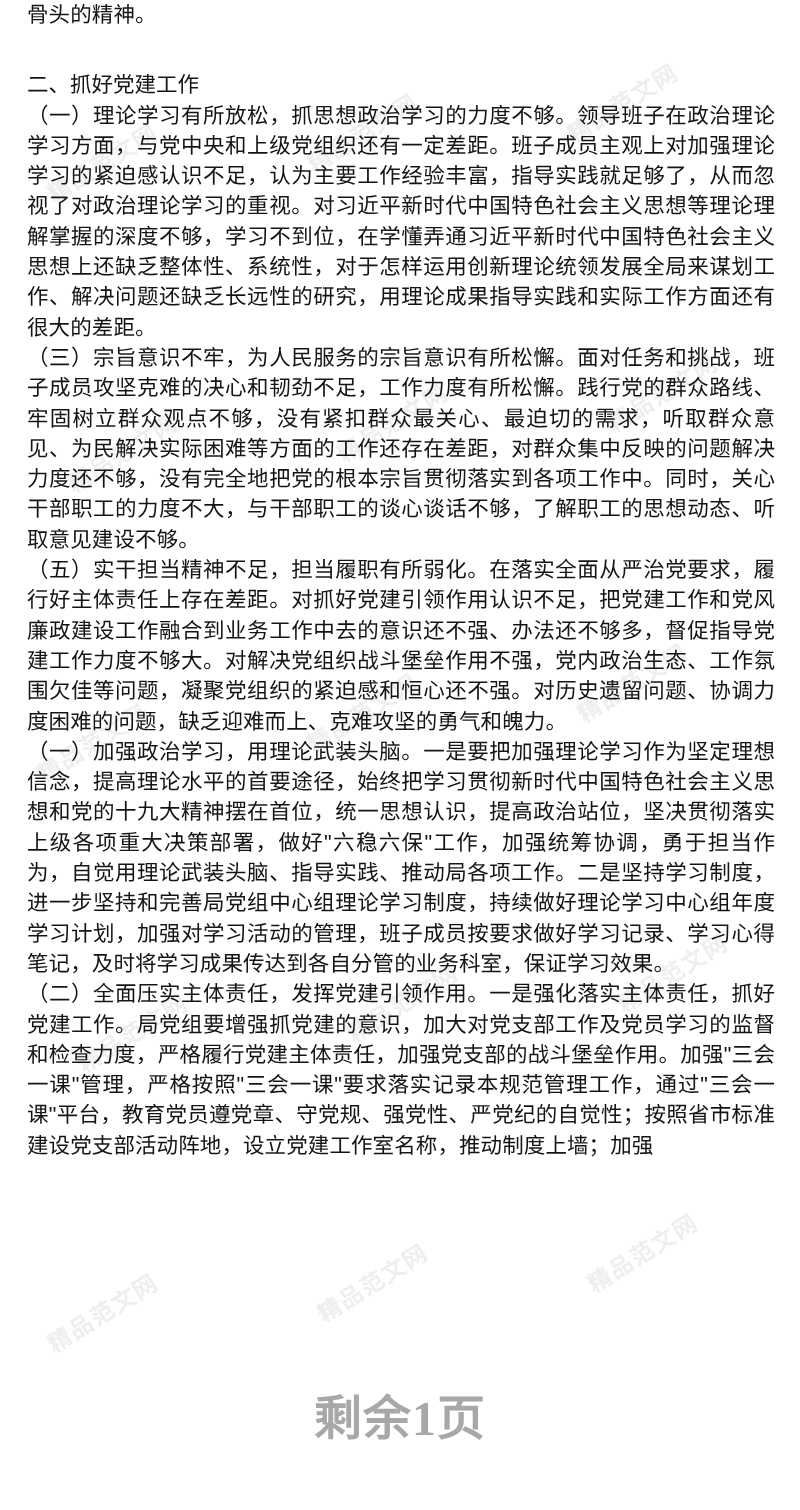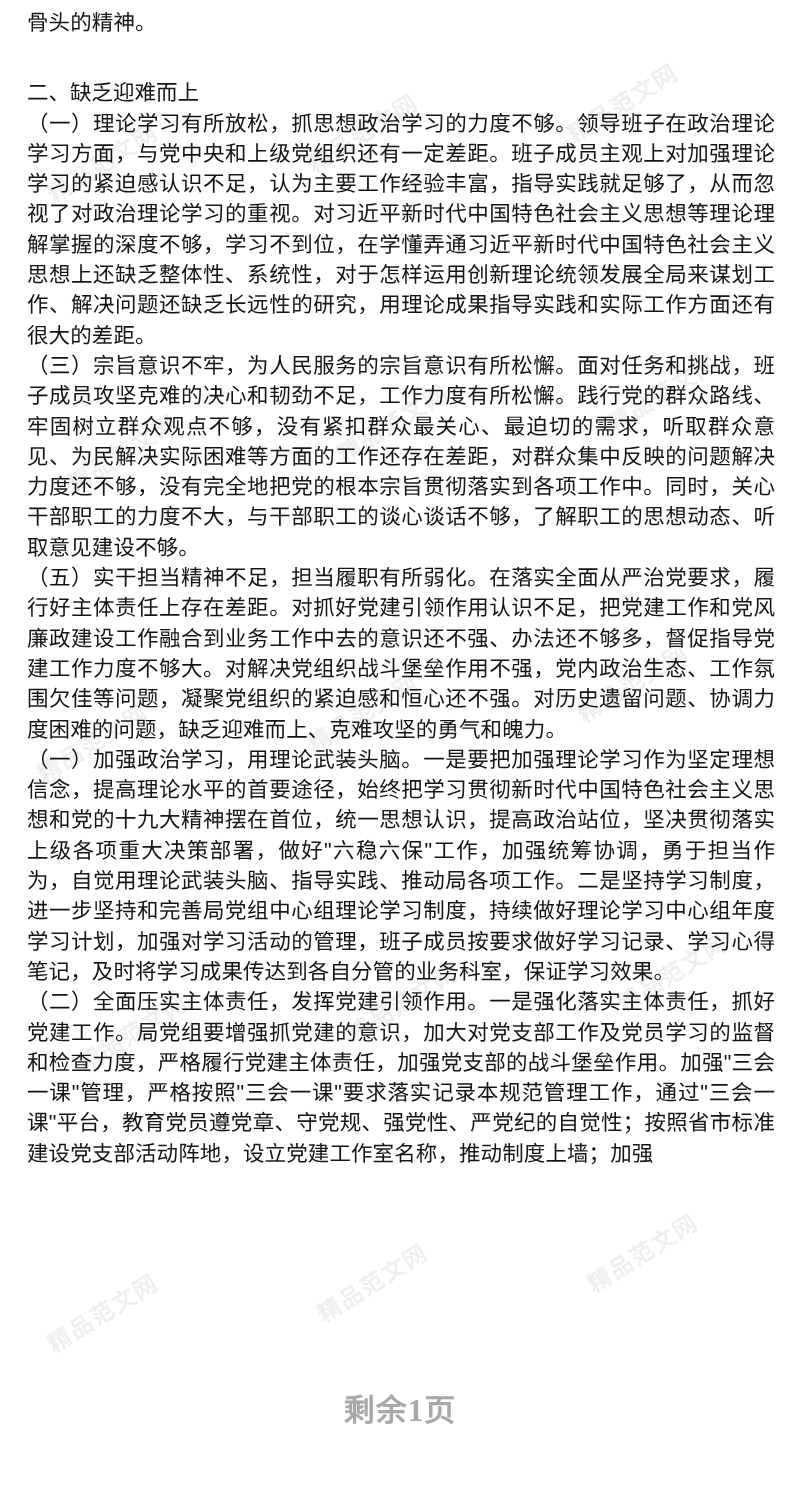--- a/index.html
+++ b/index.html
@@ -63,21 +63,21 @@
     text-justify: inter-character;
     letter-spacing: 0.1px;
     margin: 0;
     color: #141414;
     word-break: break-all;
   }
 
   
   .carryover {
     margin: 0;
-    padding-top: 8px;
+    padding-top: 0;
   }
 
   .spacer-gap {
     height: 40px;
   }
 
   .heading {
     font-size: 21.5px;
     line-height: 30.3px;
     margin: 0;
@@ -98,21 +98,21 @@
     right: 0;
     top: 1395px;
     z-index: 3;
     display: flex;
     justify-content: center;
     align-items: center;
     gap: 34px;
   }
   .footer-text {
     font-family: "Liberation Serif", "DejaVu Serif", serif;
-    font-size: 31px;
+    font-size: 48px;
     font-weight: 700;
     color: #a8a8a8;
     letter-spacing: 1px;
     line-height: 1;
     white-space: nowrap;
   }
 </style>
 </head>
 <body>
 
@@ -135,21 +135,21 @@
     <div class="wm" style="left:310px; top:1300px;">精品范文网</div>
     <div class="wm" style="left:580px; top:1270px;">精品范文网</div>
   </div>
 
   <div class="content">
 
     <p class="line-block carryover">骨头的精神。</p>
 
     <div class="spacer-gap"></div>
 
-    <p class="heading">二、缺乏迎难而上</p>
+    <p class="heading">二、抓好党建工作</p>
 
     <p class="line-block para">（一）理论学习有所放松，抓思想政治学习的力度不够。领导班子在政治理论学习方面，与党中央和上级党组织还有一定差距。班子成员主观上对加强理论学习的紧迫感认识不足，认为主要工作经验丰富，指导实践就足够了，从而忽视了对政治理论学习的重视。对习近平新时代中国特色社会主义思想等理论理解掌握的深度不够，学习不到位，在学懂弄通习近平新时代中国特色社会主义思想上还缺乏整体性、系统性，对于怎样运用创新理论统领发展全局来谋划工作、解决问题还缺乏长远性的研究，用理论成果指导实践和实际工作方面还有很大的差距。</p>
 
 
     <p class="line-block para">（三）宗旨意识不牢，为人民服务的宗旨意识有所松懈。面对任务和挑战，班子成员攻坚克难的决心和韧劲不足，工作力度有所松懈。践行党的群众路线、牢固树立群众观点不够，没有紧扣群众最关心、最迫切的需求，听取群众意见、为民解决实际困难等方面的工作还存在差距，对群众集中反映的问题解决力度还不够，没有完全地把党的根本宗旨贯彻落实到各项工作中。同时，关心干部职工的力度不大，与干部职工的谈心谈话不够，了解职工的思想动态、听取意见建设不够。</p>
 
 
     <p class="line-block para">（五）实干担当精神不足，担当履职有所弱化。在落实全面从严治党要求，履行好主体责任上存在差距。对抓好党建引领作用认识不足，把党建工作和党风廉政建设工作融合到业务工作中去的意识还不强、办法还不够多，督促指导党建工作力度不够大。对解决党组织战斗堡垒作用不强，党内政治生态、工作氛围欠佳等问题，凝聚党组织的紧迫感和恒心还不强。对历史遗留问题、协调力度困难的问题，缺乏迎难而上、克难攻坚的勇气和魄力。</p>
 
 

